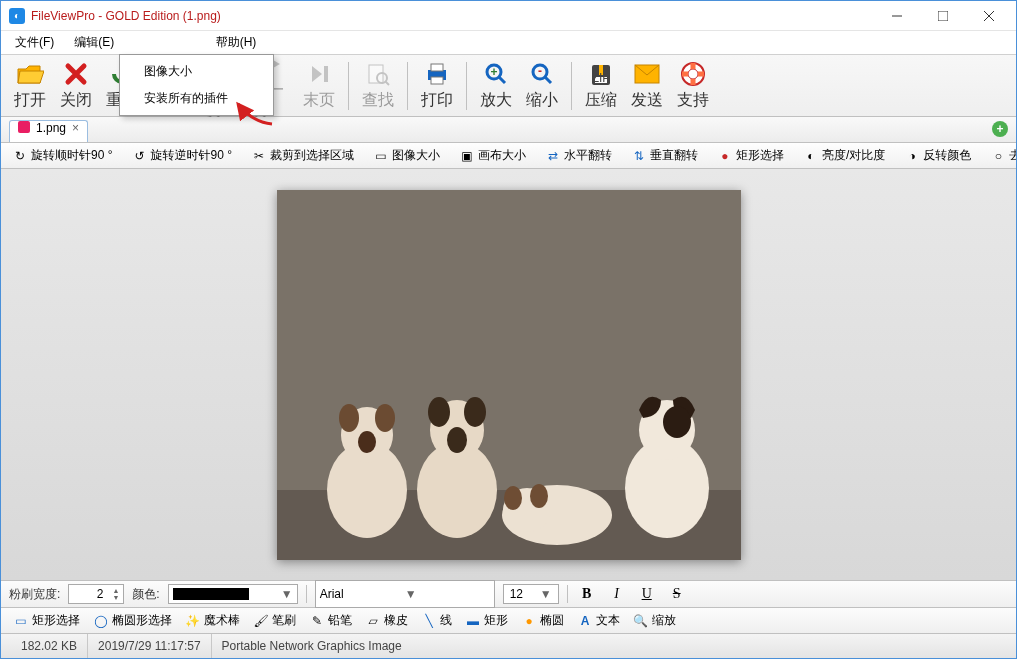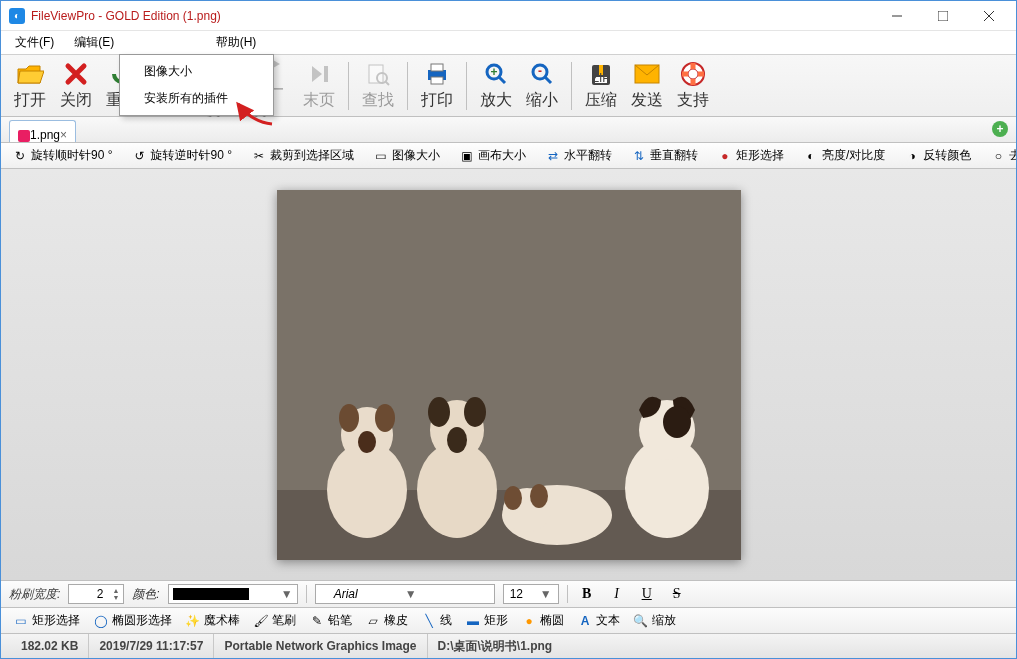--- a/index.html
+++ b/index.html
@@ -25,61 +25,61 @@
 .toolbar { height: 62px; background: linear-gradient(#f7f7f7,#efefef); border-bottom: 1px solid #c0c0c0; display: flex; align-items: center; padding: 0 8px; gap: 4px; }
 .tb-btn { width: 42px; display: flex; flex-direction: column; align-items: center; gap: 2px; cursor: default; padding: 2px 0; }
 .tb-btn.disabled { opacity: .45; }
 .tb-btn .ico { width: 28px; height: 28px; display: flex; align-items: center; justify-content: center; }
 .tb-btn .lbl { font-size: 16px; color: #333; }
 .tb-sep { width: 1px; height: 48px; background: #c0c0c0; margin: 0 4px; }
 .tb-wide { width: 58px; }
 
 
 .tabstrip { height: 26px; background: linear-gradient(#f9f9f9,#ececec); border-bottom: 1px solid #c0c0c0; display: flex; align-items: flex-end; padding: 0 8px; position: relative; }
-.tab { height: 22px; background: #fff; border: 1px solid #9bbde0; border-bottom: none; border-radius: 3px 3px 0 0; display: flex; align-items: flex-end; padding: 0 8px; }
+.tab { height: 22px; background: #fff; border: 1px solid #9bbde0; border-bottom: none; border-radius: 3px 3px 0 0; display: flex; align-items: flex-start; padding: 0 8px; gap: 6px; }
 .tab .tab-ico { width: 12px; height: 12px; background: #e91e63; border-radius: 2px; }
 .tab .tab-close { color: #666; font-size: 12px; }
 .add-tab { position: absolute; right: 8px; top: 4px; width: 16px; height: 16px; background: #4caf50; border-radius: 50%; color: #fff; display: flex; align-items: center; justify-content: center; font-weight: bold; }
 
 
 .img-toolbar { height: 26px; background: linear-gradient(#fefefe,#f0f0f0); border-bottom: 1px solid #c0c0c0; display: flex; align-items: center; padding: 0 6px; gap: 2px; overflow: hidden; }
 .itb { display: flex; align-items: center; gap: 4px; padding: 0 6px; height: 22px; cursor: default; white-space: nowrap; }
 .itb .ico2 { width: 14px; height: 14px; display: inline-flex; align-items: center; justify-content: center; }
 .itb-sep { width: 1px; height: 18px; background: #c0c0c0; margin: 0 2px; }
 
 
 .viewer { flex: 1; background: linear-gradient(#e8e8e8,#d8d8d8); display: flex; align-items: center; justify-content: center; overflow: hidden; }
 .photo { width: 464px; height: 370px; background: #7a7268; position: relative; box-shadow: 0 2px 10px rgba(0,0,0,.4); }
 .photo-sig { position: absolute; top: 18px; left: 22px; color: #fff; font-family: cursive; font-size: 14px; font-style: italic; }
 .photo-wm { position: absolute; top: 50%; left: 50%; transform: translate(-50%,-60%); color: rgba(255,255,255,.45); font-size: 30px; font-weight: bold; letter-spacing: 2px; text-align: center; }
 .photo-wm .sub { display: block; font-size: 13px; letter-spacing: 4px; font-weight: normal; }
 
 
 .brush-bar { height: 28px; background: linear-gradient(#fcfcfc,#efefef); border-top: 1px solid #c0c0c0; border-bottom: 1px solid #c0c0c0; display: flex; align-items: center; padding: 0 8px; gap: 8px; }
-.brush-bar label { color: #333; font-style: italic; }
+.brush-bar label { color: #333; }
 .num-in { width: 56px; height: 20px; border: 1px solid #aaa; background: #fff; display: flex; align-items: center; padding: 0 4px; }
 .num-in input { border: none; width: 30px; text-align: right; outline: none; }
 .num-in .spin { margin-left: auto; display: flex; flex-direction: column; font-size: 7px; line-height: 7px; color: #666; }
 .color-sel { width: 130px; height: 20px; border: 1px solid #aaa; background: #fff; display: flex; align-items: center; padding: 0 4px; gap: 6px; }
 .color-sel .sw { width: 76px; height: 12px; background: #000; }
-.font-sel { width: 180px; height: 20px; border: 1px solid #aaa; background: #fff; display: flex; align-items: center; padding: 0 18px; font-style: italic; }
+.font-sel { width: 180px; height: 28px; border: 1px solid #aaa; background: #fff; display: flex; align-items: center; padding: 0 4px; }
 .font-sel span { flex: 1; }
 .size-sel { width: 56px; height: 20px; border: 1px solid #aaa; background: #fff; display: flex; align-items: center; padding: 0 6px; }
 .fmt-btn { width: 22px; height: 20px; border: 1px solid transparent; display: flex; align-items: center; justify-content: center; font-family: "Times New Roman", serif; font-size: 14px; }
 .fmt-b { font-weight: bold; }
 .fmt-i { font-style: italic; }
 .fmt-u { text-decoration: underline; }
 .fmt-s { text-decoration: line-through; }
 
 
 .shape-bar { height: 26px; background: linear-gradient(#fcfcfc,#efefef); border-bottom: 1px solid #c0c0c0; display: flex; align-items: center; padding: 0 8px; gap: 4px; }
 .shape-bar .itb { padding: 0 5px; }
 
 
-.statusbar { height: 24px; background: linear-gradient(#f4f4f4,#e4e4e4); display: flex; align-items: center; padding: 0 10px; gap: 0; color: #444; font-weight: bold; }
+.statusbar { height: 24px; background: linear-gradient(#f4f4f4,#e4e4e4); display: flex; align-items: center; padding: 0 10px; gap: 0; color: #444; }
 .statusbar .cell { padding: 0 10px; border-right: 1px solid #c8c8c8; height: 24px; display: flex; align-items: center; }
 .statusbar .cell:last-child { border-right: none; }
 
 svg { display: block; }
 </style>
 </head>
 <body>
 
 <div class="titlebar">
   <div class="app-icon">◐</div>
@@ -435,14 +435,13 @@
   <div class="itb">
       <span class="ico2">🔍</span>
       <span>缩放</span>
     </div>
 </div>
 
 <div class="statusbar">
   <div class="cell">182.02 KB</div>
   <div class="cell">2019/7/29 11:17:57</div>
   <div class="cell">Portable Network Graphics Image</div>
-  <div class="cell">D:\桌面\说明书\1.png</div>
 </div>
 
 </body></html>

